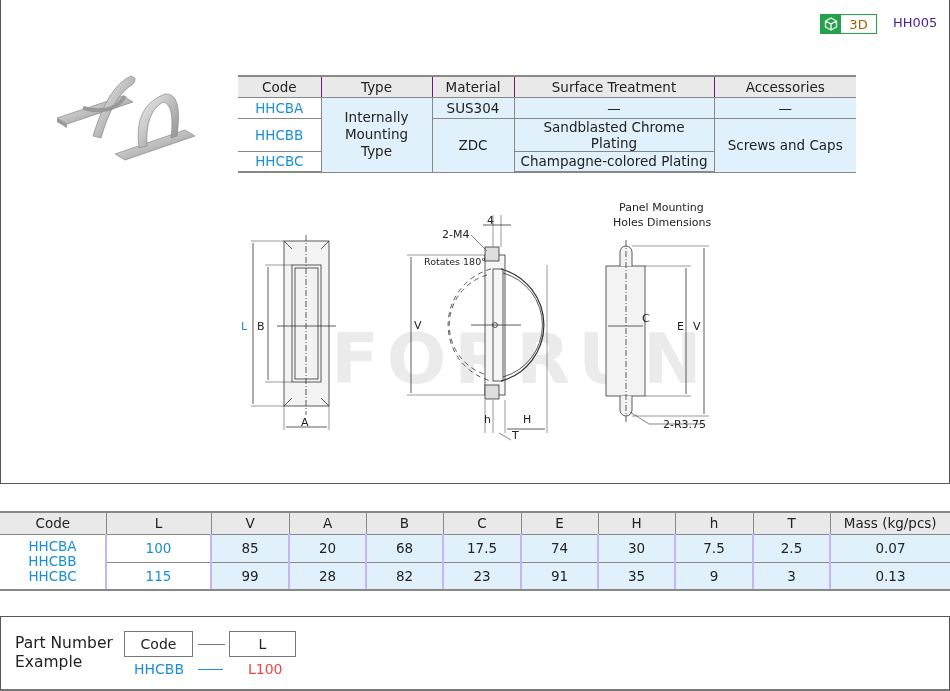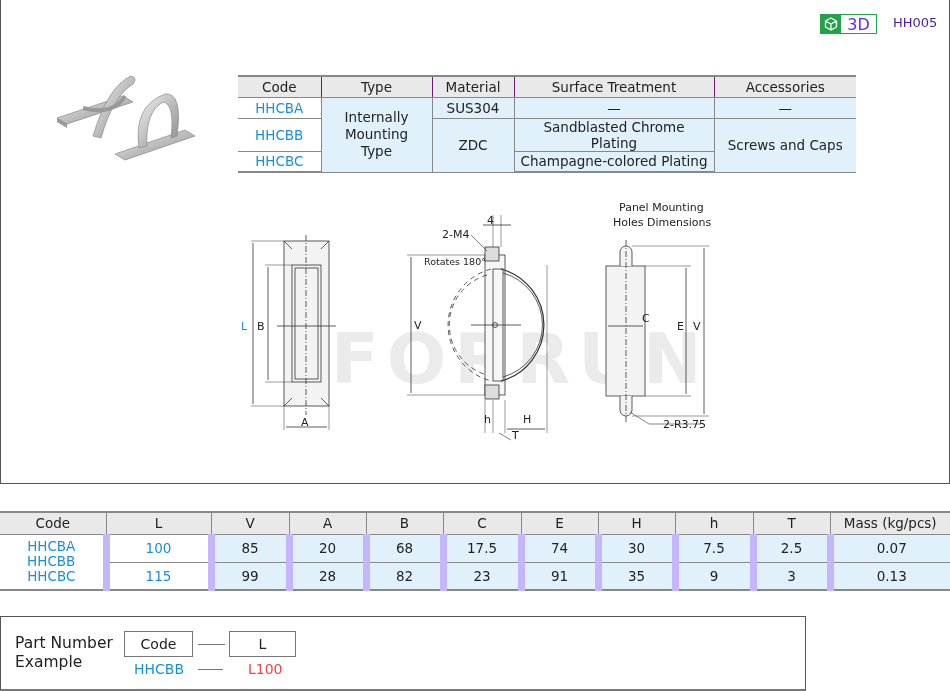--- a/index.html
+++ b/index.html
@@ -1,39 +1,39 @@
 <!DOCTYPE html>
 <html><head>
 <meta charset="utf-8">
 <style>
   * { box-sizing: border-box; margin: 0; padding: 0; }
   body { width: 950px; height: 691px; background: #ffffff; font-family: "DejaVu Sans", sans-serif; color: #222; position: relative; overflow: hidden; font-size: 13px; }
   .panel-top { position: absolute; left: 0; top: 0; width: 950px; height: 484px; border: 1px solid #555; border-top: none; border-left: 1px solid #555; background: #fff; }
   .badge3d { position: absolute; left: 819px; top: 14px; height: 20px; width: 57px; border: 1px solid #22a34a; display: flex; align-items: stretch; }
   .badge3d .ico { width: 20px; background: #22a34a; display: flex; align-items: center; justify-content: center; }
-  .badge3d .txt { flex: 1; color: #6d28d9; font-size: 16px; display: flex; align-items: center; justify-content: center; }
+  .badge3d .txt { flex: 1; color: #a16207; font-size: 13px; display: flex; align-items: center; justify-content: center; }
   .model-code { position: absolute; left: 892px; top: 15px; font-size: 13px; color: #4c1d95; }
   .product-img { position: absolute; left: 52px; top: 66px; width: 150px; height: 100px; }
   table { border-collapse: collapse; }
   .spec { position: absolute; left: 237px; top: 75px; font-size: 13.5px; }
   .spec th { background: #e9e9e9; font-weight: normal; height: 21px; border-top: 2px solid #888; border-bottom: 1px solid #888; border-left: 1px solid #701a75; padding: 0 6px; color: #222; }
   .spec th:first-child { border-left: none; }
   .spec td { height: 21px; text-align: center; border-left: 1px solid #888; border-bottom: 1px solid #888; background: #e1f1fb; padding: 0 6px; }
   .spec td.code { background: #fff; color: #1a8fd6; border-left: none; }
   .spec tr:last-child td { border-bottom: 2px solid #888; }
   .drawing { position: absolute; left: 230px; top: 195px; }
   .watermark { position: absolute; left: 330px; top: 318px; font-size: 70px; font-weight: bold; color: #ebebeb; letter-spacing: 8px; font-family: "DejaVu Sans", sans-serif; }
   .dims { position: absolute; left: 0; top: 511px; width: 950px; font-size: 13.5px; }
   .dims th { background: #e9e9e9; font-weight: normal; height: 22px; border-top: 2px solid #888; border-bottom: 1px solid #888; border-left: 1px solid #888; text-align: center; }
   .dims th:first-child { border-left: none; }
-  .dims td { height: 28px; text-align: center; border-left: 7px solid #c4b5fd; border-bottom: 1px solid #888; background: #e1f1fb; }
+  .dims td { height: 28px; text-align: center; border-left: 2px solid #c4b5fd; border-bottom: 1px solid #888; background: #e1f1fb; }
   .dims td.code { background: #fff; color: #1a8fd6; border-left: none; line-height: 15px; border-bottom: 2px solid #888; }
   .dims td.l { background: #fff; color: #1a8fd6; }
   .dims tr:last-child td { border-bottom: 2px solid #888; }
-  .pn-box { position: absolute; left: 0; top: 616px; width: 806px; height: 75px; border: 1px solid #555; border-left: 1px solid #555; border-bottom: 2px solid #777; }
+  .pn-box { position: absolute; left: 0; top: 616px; width: 950px; height: 75px; border: 1px solid #555; border-left: 1px solid #555; border-bottom: 2px solid #777; }
   .pn-label { position: absolute; left: 14px; top: 17px; font-size: 15.5px; line-height: 19px; color: #222; }
   .pn-code-box { position: absolute; left: 123px; top: 14px; width: 69px; height: 26px; border: 1px solid #777; text-align: center; line-height: 24px; font-size: 14px; }
   .pn-l-box { position: absolute; left: 228px; top: 14px; width: 67px; height: 26px; border: 1px solid #777; text-align: center; line-height: 24px; font-size: 14px; }
   .pn-dash1 { position: absolute; left: 197px; top: 27px; width: 27px; height: 1px; background: #777; }
   .pn-code-val { position: absolute; left: 133px; top: 44px; color: #1a8fd6; font-size: 14px; }
   .pn-dash2 { position: absolute; left: 197px; top: 52px; width: 25px; height: 1px; background: #1a8fd6; }
   .pn-l-val { position: absolute; left: 247px; top: 44px; color: #ef4444; font-size: 14px; }
   svg text { font-family: "DejaVu Sans", sans-serif; }
 </style>
 </head>

